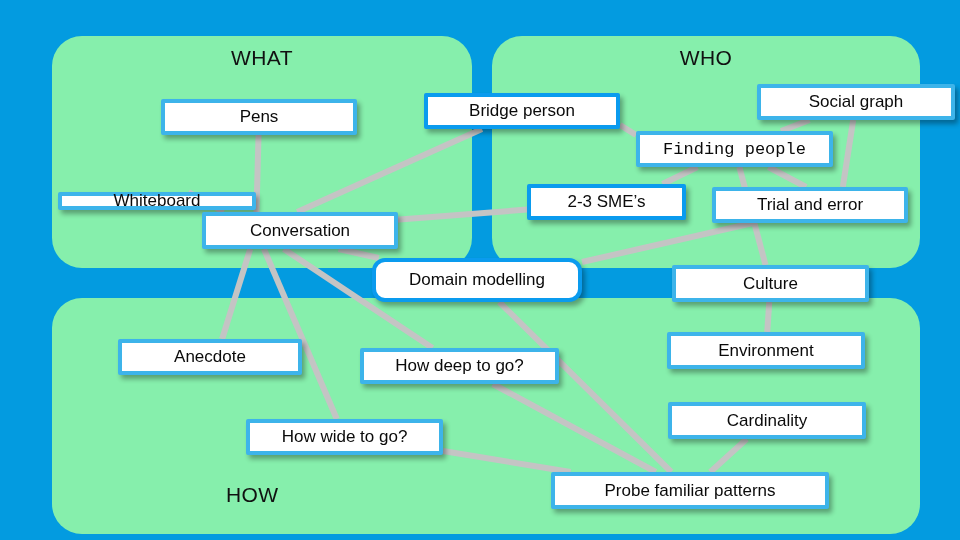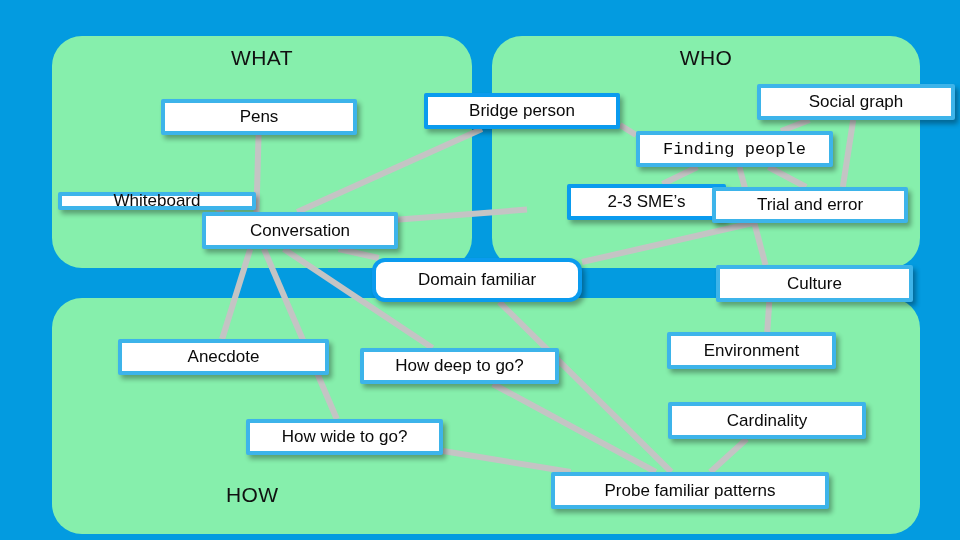--- a/index.html
+++ b/index.html
@@ -117,39 +117,39 @@
       </div>
       <div class="node accent" style="left: 424px; top: 93px; width: 196px; height: 36px;">
         <span>Bridge person</span>
       </div>
       <div class="node" style="left: 757px; top: 84px; width: 198px; height: 36px;">
         <span>Social graph</span>
       </div>
       <div class="node" style="left: 636px; top: 131px; width: 197px; height: 36px; font-family: Liberation Mono, monospace;">
         <span>Finding people</span>
       </div>
-      <div class="node accent" style="left: 527px; top: 184px; width: 159px; height: 36px; margin-left: 40px;">
+      <div class="node accent" style="left: 527px; top: 184px; width: 159px; height: 36px;">
         <span>2-3 SME’s</span>
       </div>
       <div class="node" style="left: 712px; top: 187px; width: 196px; height: 36px;">
         <span>Trial and error</span>
       </div>
       <div class="node accent rounded" style="left: 372px; top: 258px; width: 210px; height: 44px;">
-        <span>Domain familiar</span>
+        <span>Domain modelling</span>
       </div>
-      <div class="node" style="left: 672px; top: 265px; width: 197px; height: 37px; margin-left: 44px;">
+      <div class="node" style="left: 672px; top: 265px; width: 197px; height: 37px;">
         <span>Culture</span>
       </div>
-      <div class="node" style="left: 118px; top: 339px; width: 211px; height: 36px;">
+      <div class="node" style="left: 118px; top: 339px; width: 184px; height: 36px;">
         <span>Anecdote</span>
       </div>
       <div class="node" style="left: 360px; top: 348px; width: 199px; height: 36px;">
         <span>How deep to go?</span>
       </div>
-      <div class="node" style="left: 667px; top: 332px; width: 169px; height: 37px;">
+      <div class="node" style="left: 667px; top: 332px; width: 198px; height: 37px;">
         <span>Environment</span>
       </div>
       <div class="node" style="left: 246px; top: 419px; width: 197px; height: 36px;">
         <span>How wide to go?</span>
       </div>
       <div class="node" style="left: 668px; top: 402px; width: 198px; height: 37px;">
         <span>Cardinality</span>
       </div>
       <div class="node" style="left: 551px; top: 472px; width: 278px; height: 37px;">
         <span>Probe familiar patterns</span>

